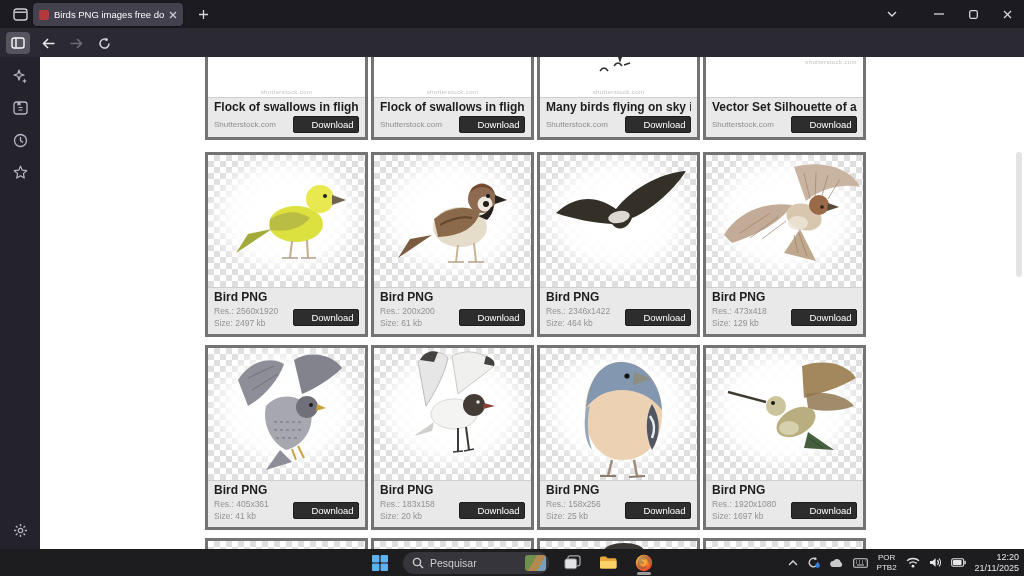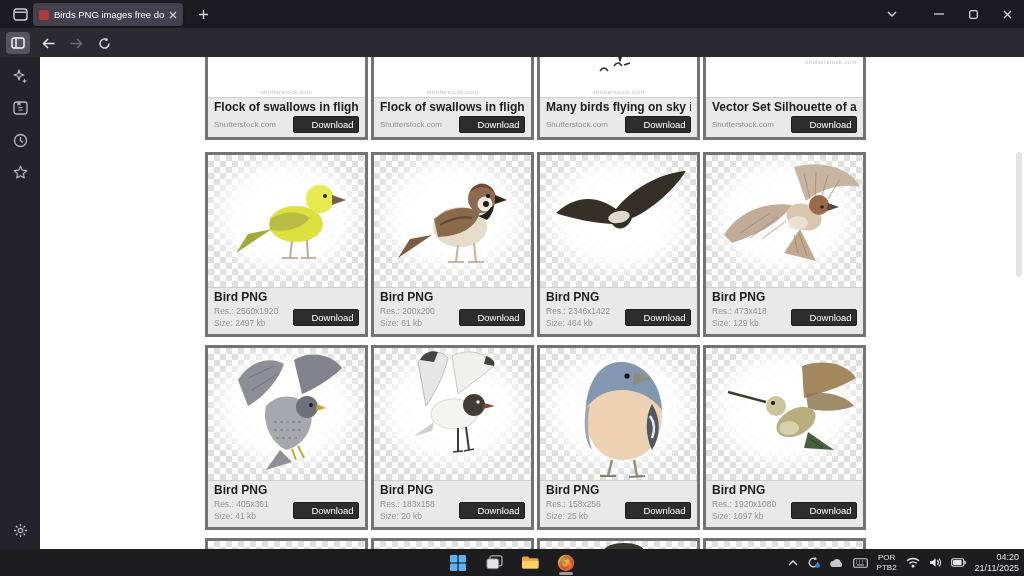--- a/index.html
+++ b/index.html
@@ -563,20 +563,30 @@
   <div class="taskbar">
     <div class="tk-center">
       <div class="tk-btn">
         <svg width="16" height="16" viewBox="0 0 16 16">
             <rect x="0" y="0" width="7.4" height="7.4" rx="1" fill="#5fb2f2"></rect>
             <rect x="8.6" y="0" width="7.4" height="7.4" rx="1" fill="#5fb2f2"></rect>
             <rect x="0" y="8.6" width="7.4" height="7.4" rx="1" fill="#5fb2f2"></rect>
             <rect x="8.6" y="8.6" width="7.4" height="7.4" rx="1" fill="#5fb2f2"></rect>
           </svg>
       </div>
+      <div class="tk-search">
+        <span>
+          <svg width="12" height="12" viewBox="0 0 12 12">
+              <circle cx="5" cy="5" r="3.6" fill="none" stroke="#cfcfcf" stroke-width="1.4"></circle>
+              <line x1="7.8" y1="7.8" x2="11" y2="11" stroke="#cfcfcf" stroke-width="1.4"></line>
+            </svg>
+        </span>
+        <span class="ph">Pesquisar</span>
+        <span class="search-img"></span>
+      </div>
       <div class="tk-btn">
         <svg width="17" height="15" viewBox="0 0 17 15">
             <rect x="4" y="0.8" width="12" height="10" rx="2" fill="none" stroke="#a9a9ad" stroke-width="1.3"></rect>
             <rect x="0.8" y="3.8" width="12" height="10" rx="2" fill="#e4e4e6" stroke="#6e6e72" stroke-width="0.8"></rect>
           </svg>
       </div>
       <div class="tk-btn">
         <svg width="18" height="15" viewBox="0 0 18 15">
             <path d="M1 3 a1.5 1.5 0 0 1 1.5-1.5 H7 l1.6 1.8 H16 a1.5 1.5 0 0 1 1.5 1.5 V12 a1.5 1.5 0 0 1 -1.5 1.5 H2.5 A1.5 1.5 0 0 1 1 12 Z" fill="#e9a83c"></path>
             <path d="M1 6 H17.5 V12 a1.5 1.5 0 0 1 -1.5 1.5 H2.5 A1.5 1.5 0 0 1 1 12 Z" fill="#fbd066"></path>
@@ -640,19 +650,19 @@
           </svg>
       </span>
       <span class="ticon">
         <svg width="15" height="9" viewBox="0 0 15 9">
             <rect x="0.7" y="0.7" width="12" height="7.6" rx="1.6" fill="none" stroke="#e6e6e6" stroke-width="1.1"></rect>
             <rect x="2" y="2" width="8.6" height="5" rx="0.8" fill="#e6e6e6"></rect>
             <rect x="13.4" y="2.8" width="1.4" height="3.4" rx="0.7" fill="#e6e6e6"></rect>
           </svg>
       </span>
       <span class="clock">
-        <div>04:20</div>
+        <div>12:20</div>
         <div>21/11/2025</div>
       </span>
     </div>
   </div>
 
 </div>
 
 </body></html>

